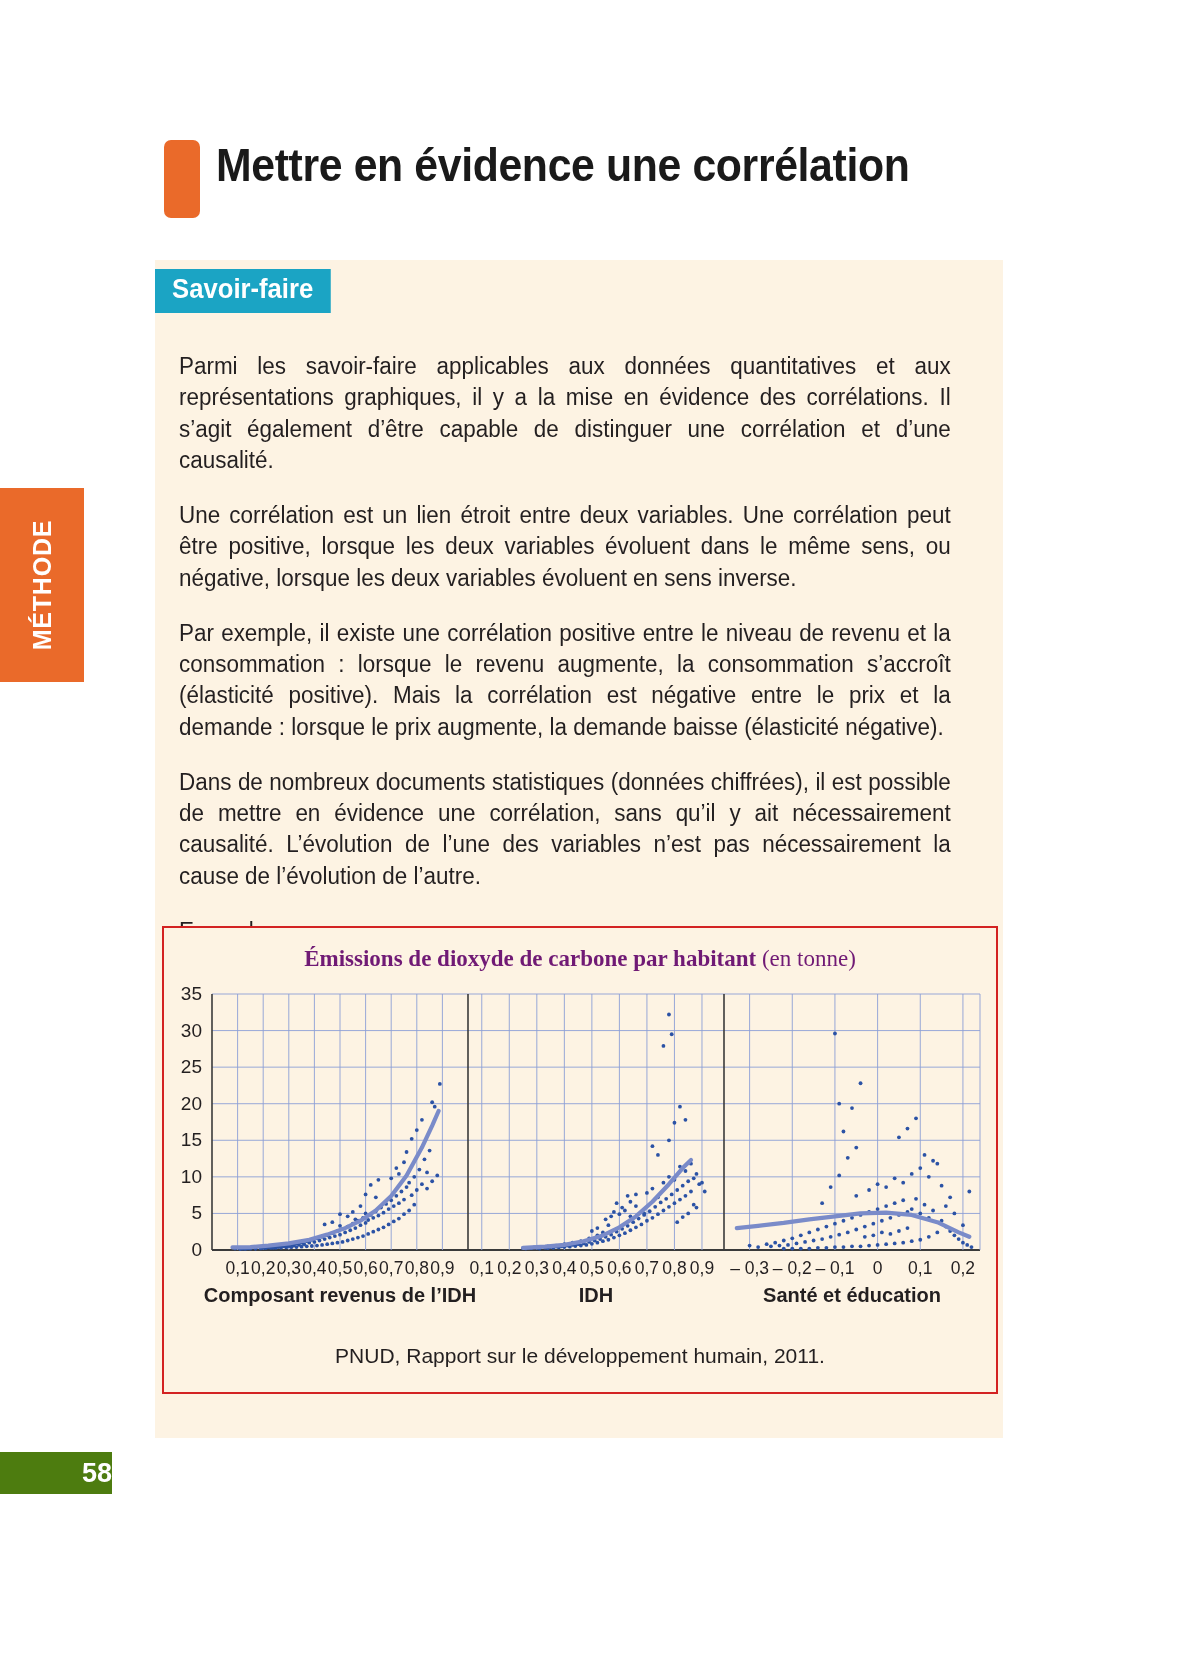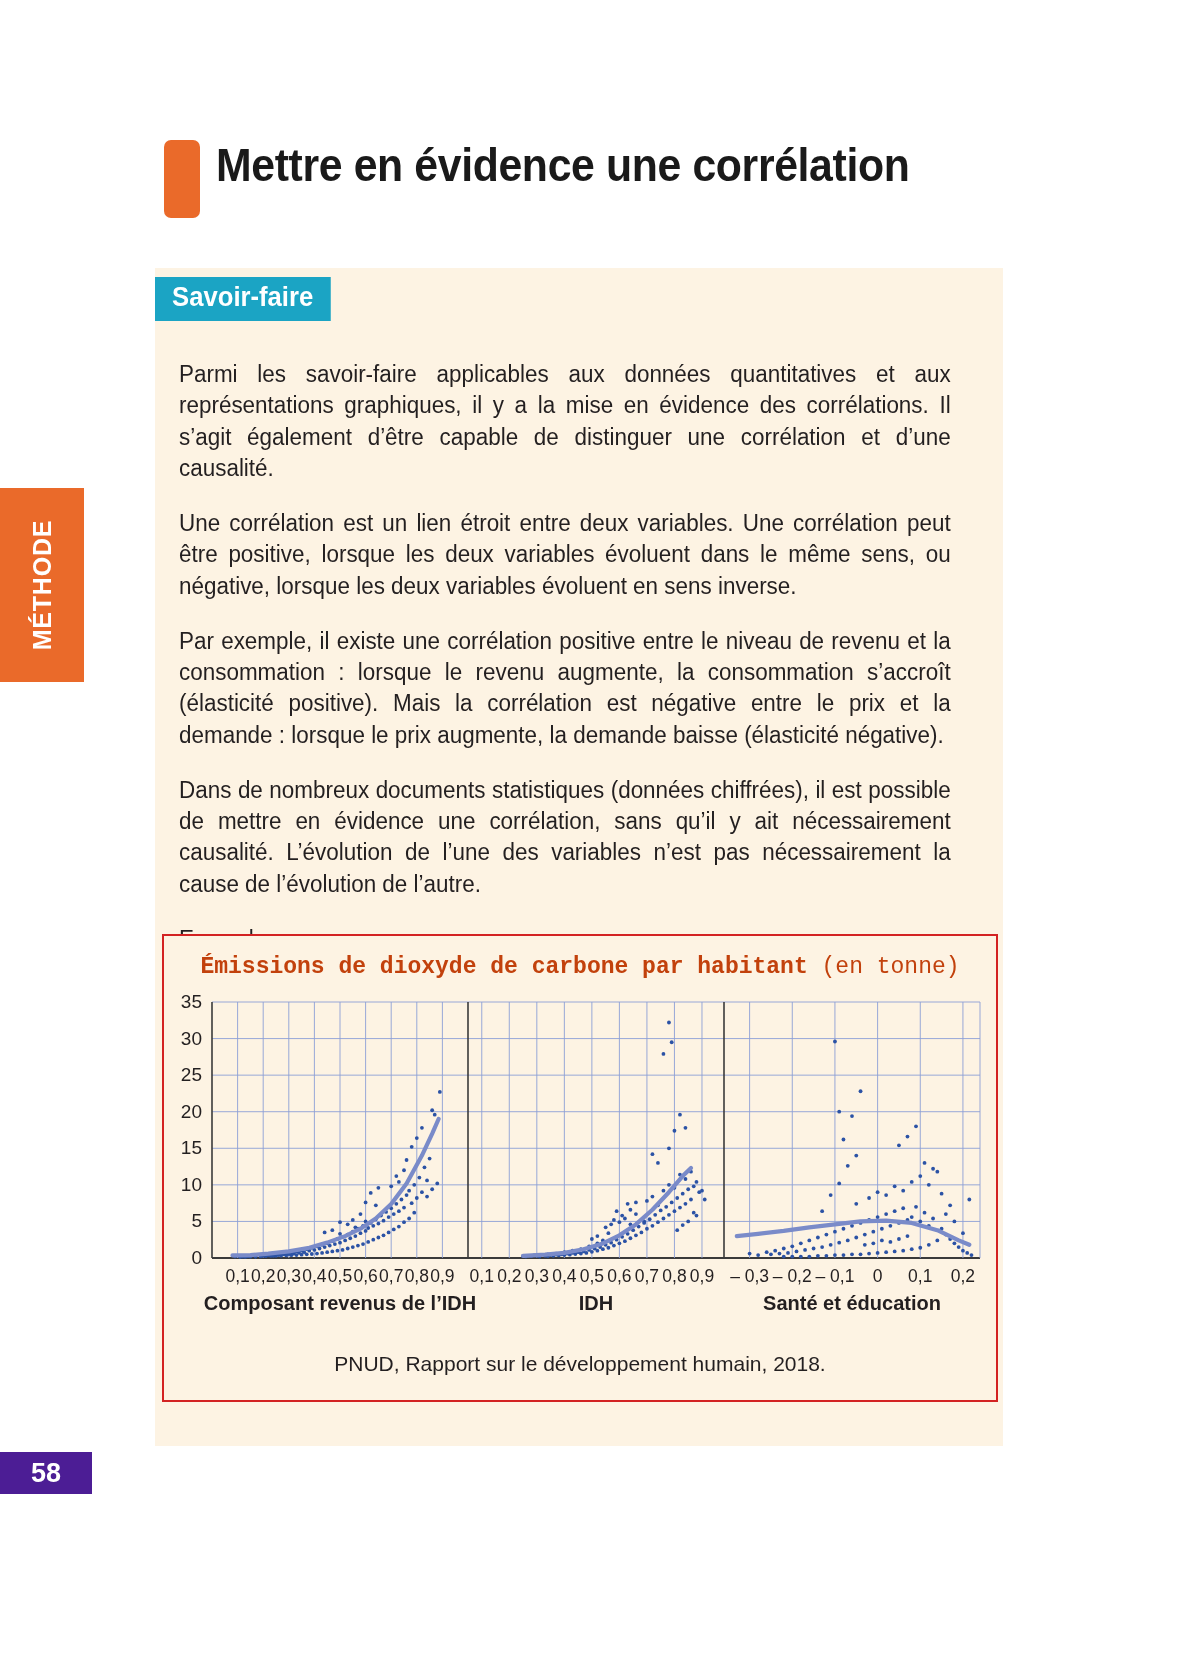--- a/index.html
+++ b/index.html
@@ -20,23 +20,23 @@
     background:#ea6a2a;
   }
   .rail-tab span{
     position:absolute;left:50%;top:50%;
     transform:translate(-50%,-50%) rotate(-90deg);
     color:#ffffff;font-weight:bold;font-size:25px;letter-spacing:.8px;
     white-space:nowrap;
     font-family:"Liberation Sans", sans-serif;
   }
   .page-badge{
-    position:absolute;left:0;top:1452px;width:92px;height:42px;
-    background:#4c1d95;color:#fff;
-    display:flex;align-items:center;justify-content:center;
+    position:absolute;left:0;top:1452px;width:112px;height:42px;
+    background:#4d7c0f;color:#fff;
+    display:flex;align-items:center;justify-content:flex-end;
     font-weight:bold;font-size:27px;
   }
 
   
   .title-row{
     position:absolute;left:164px;top:140px;width:880px;height:82px;text-decoration:underline;
   }
   .title-mark{
     position:absolute;left:0;top:0;width:36px;height:78px;
     background:#ea6a2a;border-radius:7px;
@@ -44,21 +44,21 @@
   .title-text{
     position:absolute;left:52px;top:-2px;
     font-size:46px;font-weight:bold;color:#1a1a1a;
     letter-spacing:-.4px;white-space:nowrap;
     font-family:"Liberation Sans", sans-serif;
     transform:scaleX(.93);transform-origin:left center;
   }
 
   
   .panel{
-    position:absolute;left:155px;top:268px;width:848px;height:1178px;
+    position:absolute;left:155px;top:260px;width:848px;height:1178px;
     background:#fdf3e3;
   }
   .sf-badge{
     position:absolute;left:0px;top:9px;
     background:#1ba4c4;color:#fff;
     font-size:27px;font-weight:bold;
     padding:5px 18px 8px 18px;
     font-family:"Liberation Sans", sans-serif;
     transform:scaleX(.95);transform-origin:left center;
   }
@@ -79,23 +79,23 @@
 
   
   .figbox{
     position:absolute;left:7px;top:666px;width:836px;height:468px;
     border:2.5px solid #d32222;
     background:#fdf3e3;
     box-sizing:border-box;
   }
   .fig-title{
     position:absolute;left:0;right:0;top:18px;
-    text-align:center;color:#c2410c;
+    text-align:center;color:#701a75;
     font-size:23px;font-weight:bold;
-    font-family:Liberation Mono, monospace;
+    font-family:Liberation Serif, serif;
   }
   .fig-title .unit{font-weight:normal;}
 
   .plotwrap{position:absolute;left:0;top:58px;width:832px;height:330px;}
   svg.plot{display:block;}
 
   .source{
     position:absolute;left:0;right:0;bottom:24px;text-align:center;
     font-size:21px;color:#231f20;
     font-family:"Liberation Sans", sans-serif;
@@ -571,15 +571,15 @@
           <text x="585.6" y="288" text-anchor="middle" font-size="17.5" fill="#231f20" font-family="&quot;Liberation Sans&quot;, sans-serif">– 0,3</text>
           <text x="628.2666666666667" y="288" text-anchor="middle" font-size="17.5" fill="#231f20" font-family="&quot;Liberation Sans&quot;, sans-serif">– 0,2</text>
           <text x="670.9333333333334" y="288" text-anchor="middle" font-size="17.5" fill="#231f20" font-family="&quot;Liberation Sans&quot;, sans-serif">– 0,1</text>
           <text x="713.6" y="288" text-anchor="middle" font-size="17.5" fill="#231f20" font-family="&quot;Liberation Sans&quot;, sans-serif">0</text>
           <text x="756.2666666666667" y="288" text-anchor="middle" font-size="17.5" fill="#231f20" font-family="&quot;Liberation Sans&quot;, sans-serif">0,1</text>
           <text x="798.9333333333334" y="288" text-anchor="middle" font-size="17.5" fill="#231f20" font-family="&quot;Liberation Sans&quot;, sans-serif">0,2</text>
           <text x="688" y="316" text-anchor="middle" font-size="20" font-weight="bold" fill="#231f20" font-family="&quot;Liberation Sans&quot;, sans-serif">Santé et éducation</text>
         </svg>
     </div>
 
-    <div class="source">PNUD, Rapport sur le développement humain, 2018.</div>
+    <div class="source">PNUD, Rapport sur le développement humain, 2011.</div>
   </div>
 </div>
 
 </body></html>

